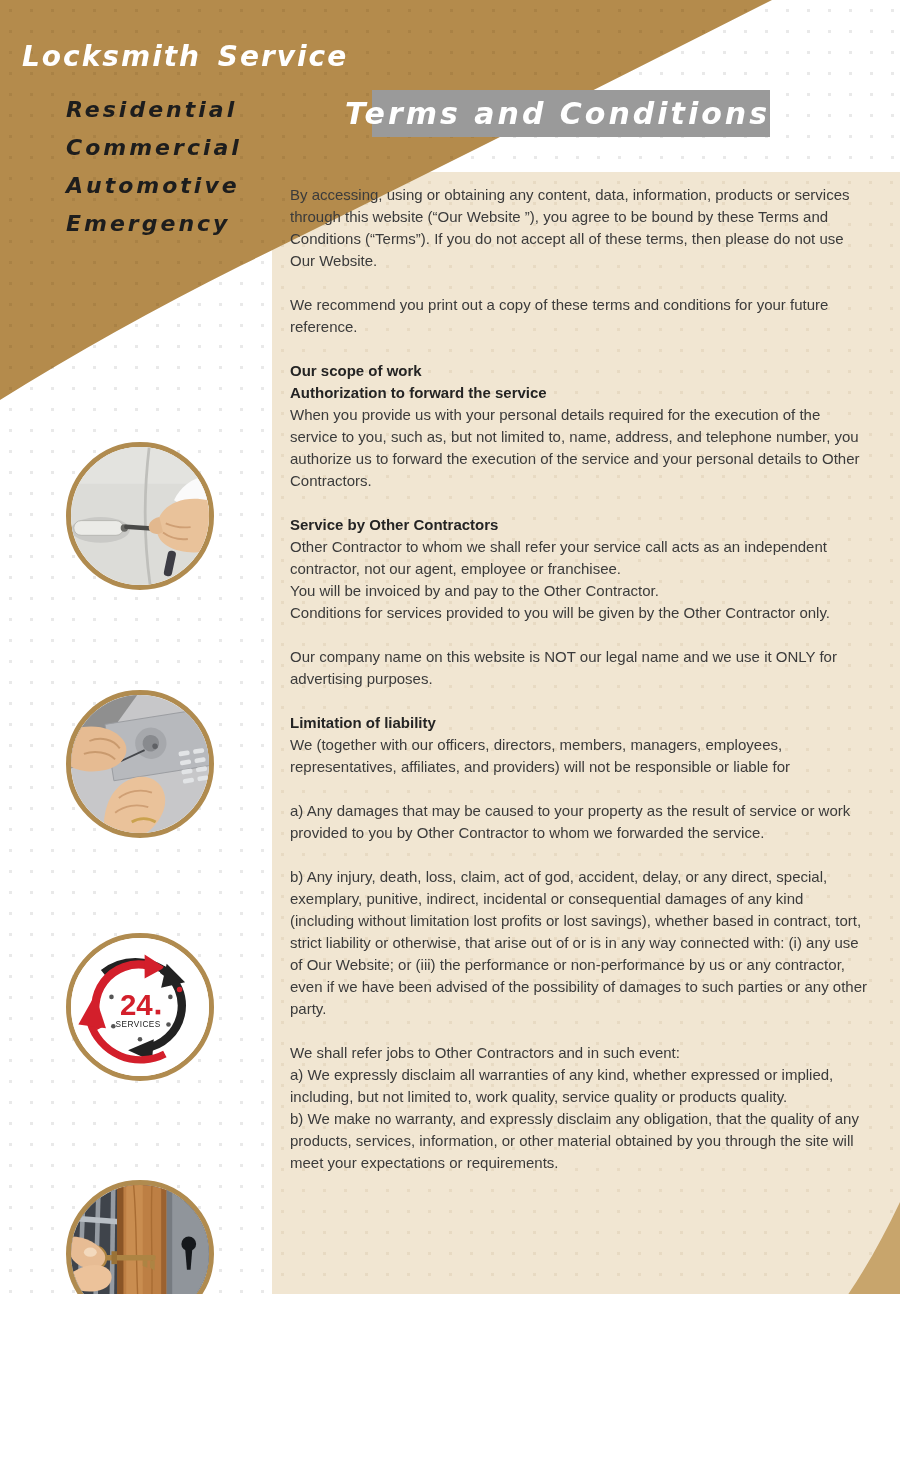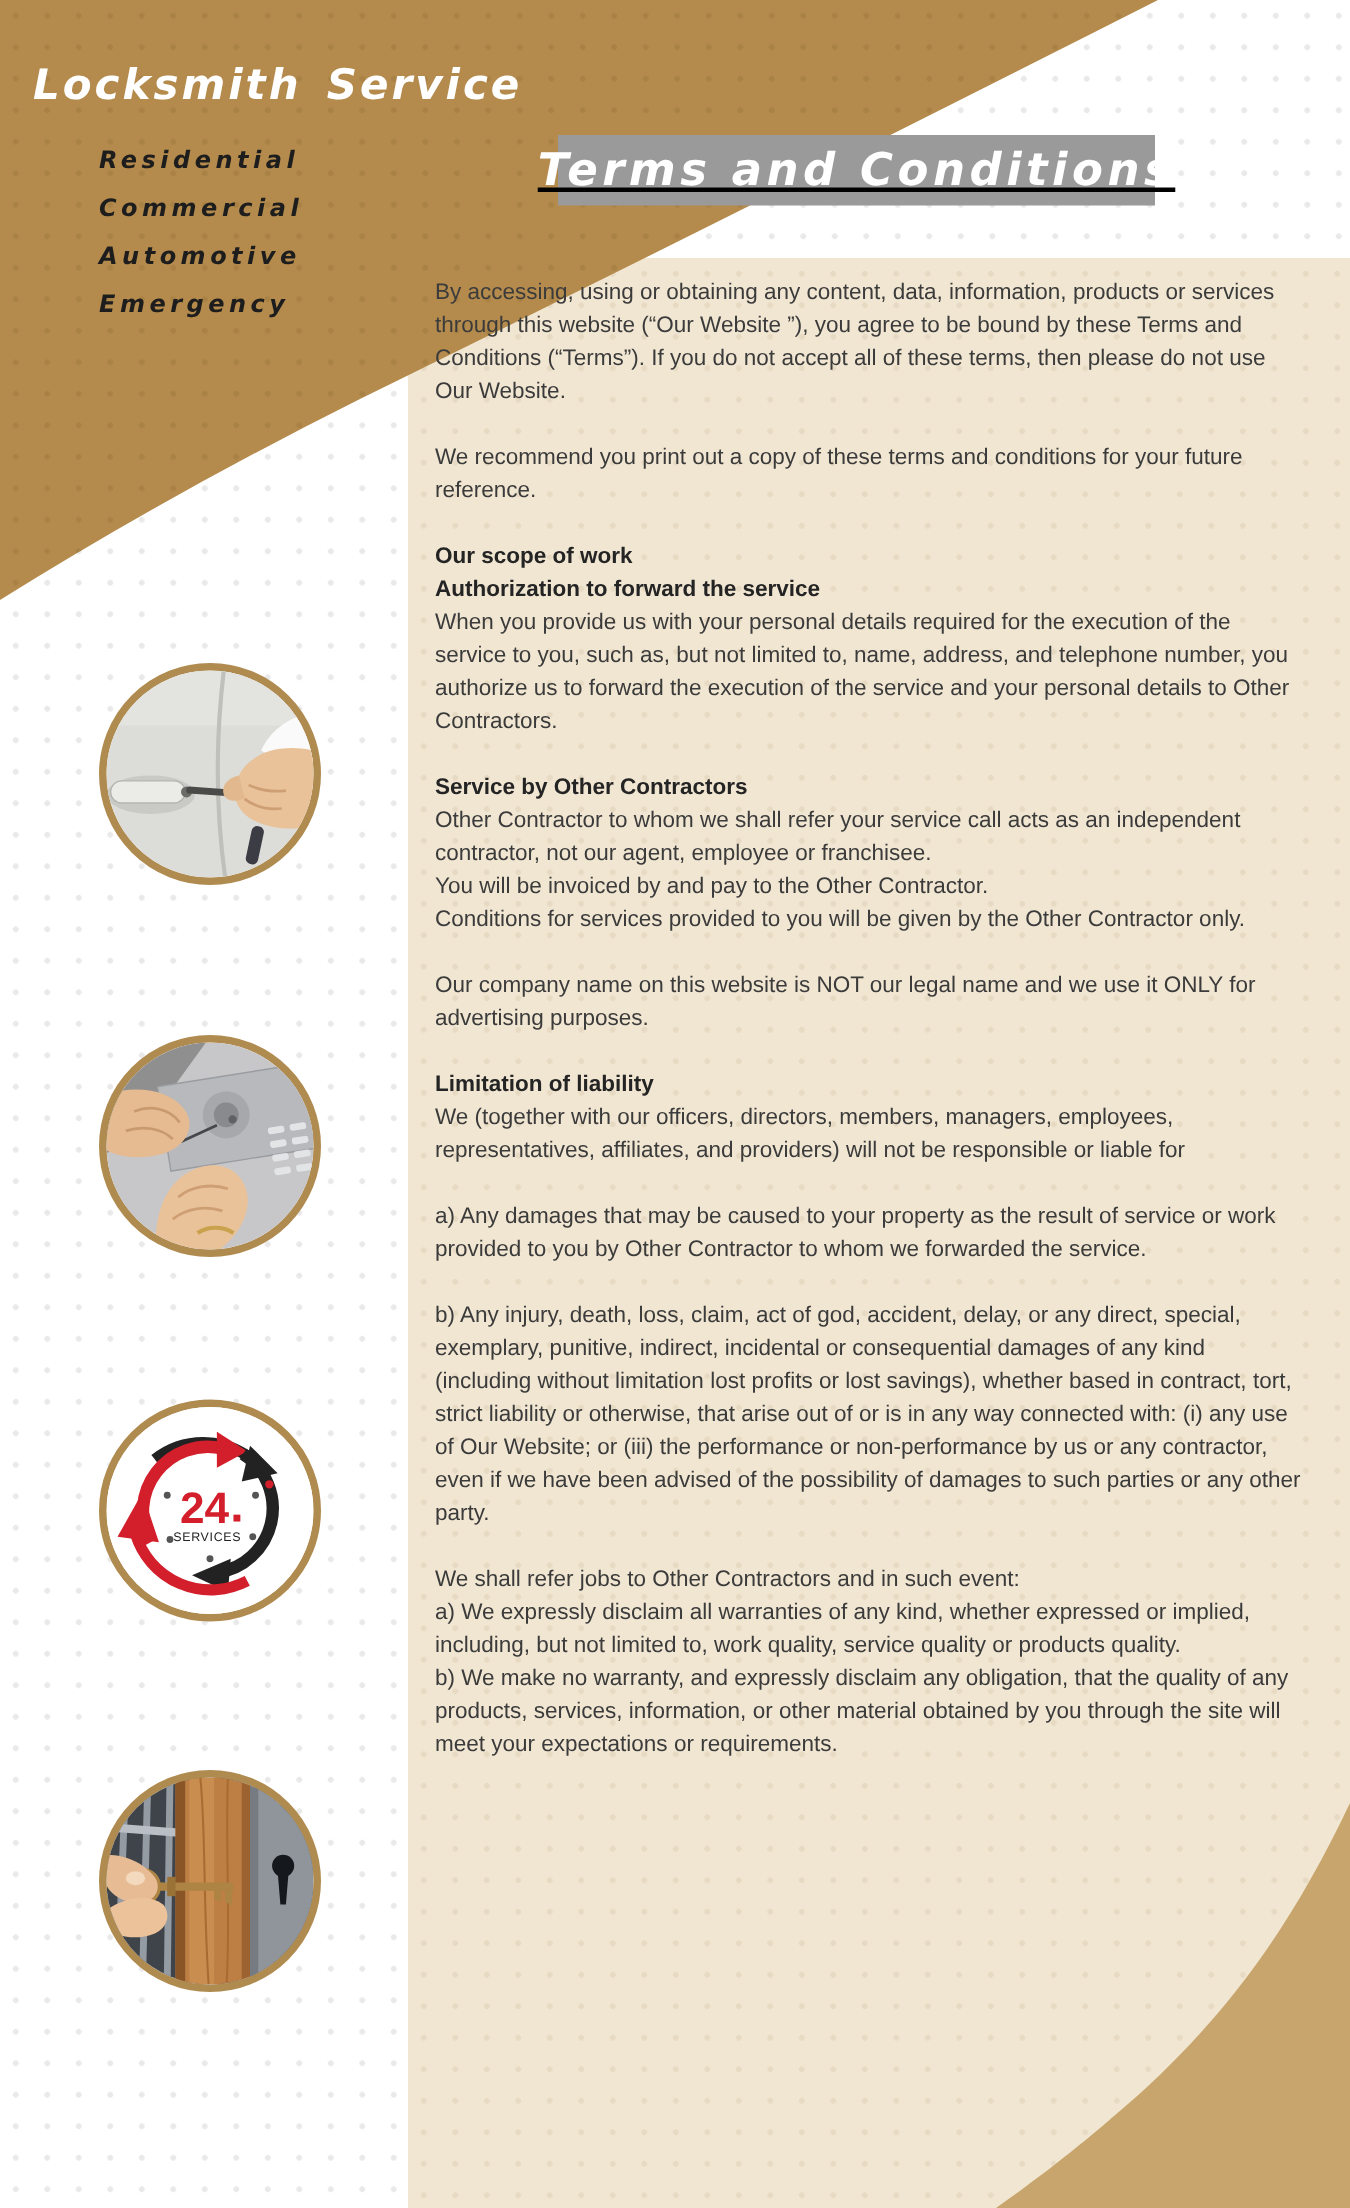--- a/index.html
+++ b/index.html
@@ -1,17 +1,17 @@
 <!DOCTYPE html>
 <html><head>
 <meta charset="utf-8">
 <style>
   html,body{margin:0;padding:0;}
   body{background:#ffffff;font-family:"Liberation Sans",sans-serif;}
-  .page{position:relative;width:900px;height:1472px;overflow:hidden;background:#ffffff;
+  .page{position:relative;width:900px;height:1294px;overflow:hidden;background:#ffffff;
         background-image:radial-gradient(#e9e9e9 1.8px, transparent 2px);
         background-size:21px 21px;}
   
   .tan-top{position:absolute;left:0;top:0;width:900px;height:410px;z-index:3;
            background-color:#b48b4c;
            background-image:radial-gradient(rgba(70,45,10,0.10) 1.8px, transparent 2px);
            background-size:21px 21px;
            clip-path:path('M0 0 L772 0 Q480 148 240 266 Q112 330 0 400 Z');}
   .tan-bottom{position:absolute;left:0;top:0;width:900px;height:1472px;z-index:2;
            background-color:#c8a56c;
@@ -19,24 +19,24 @@
   .panel{position:absolute;left:272px;top:172px;width:628px;height:1300px;z-index:1;
          background-color:#f1e6d2;
          background-image:radial-gradient(rgba(160,130,85,0.12) 1.8px, transparent 2px);
          background-size:21px 21px;}
   
   .brand-title{position:absolute;left:22px;top:40px;z-index:4;color:#ffffff;
         font-family:"DejaVu Sans",sans-serif;font-weight:bold;font-style:italic;
         font-size:28px;letter-spacing:2px;word-spacing:5px;}
   .services{position:absolute;left:66px;top:97px;z-index:4;list-style:none;margin:0;padding:0;}
   .services li{font-family:"DejaVu Sans",sans-serif;font-weight:bold;font-style:italic;
-        font-size:16px;letter-spacing:3px;color:#1d1d1d;margin:0 0 13px 0;}
+        font-size:22px;letter-spacing:3px;color:#1d1d1d;margin:0 0 13px 0;}
   
   .title-bar{position:absolute;left:372px;top:90px;width:398px;height:47px;z-index:4;
-        background:#9a9a9a;display:flex;align-items:center;justify-content:center;text-decoration:underline;}
+        background:#9a9a9a;display:flex;align-items:center;justify-content:flex-end;}
   .title-bar span{color:#ffffff;font-family:"DejaVu Sans",sans-serif;font-weight:bold;
         font-style:italic;font-size:30px;letter-spacing:3px;white-space:nowrap;}
   
   .content{position:absolute;left:290px;top:184px;width:580px;z-index:5;
         font-size:15px;line-height:22px;color:#3b3b3b;}
   .para{margin:0 0 22px 0;}
   .h{font-weight:bold;color:#242424;}
   
   .circle{position:absolute;left:66px;width:138px;height:138px;border:5px solid #b08b4f;
         border-radius:50%;overflow:hidden;z-index:5;background:#fff;text-align:center;}

